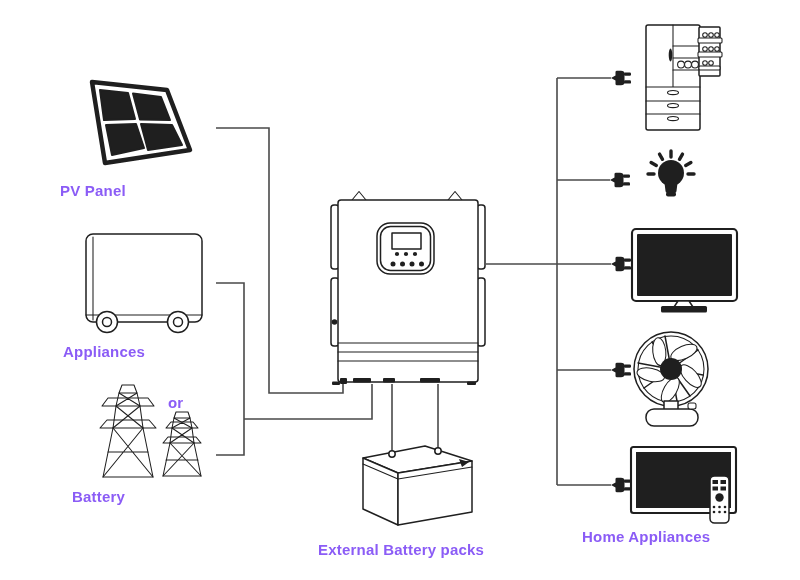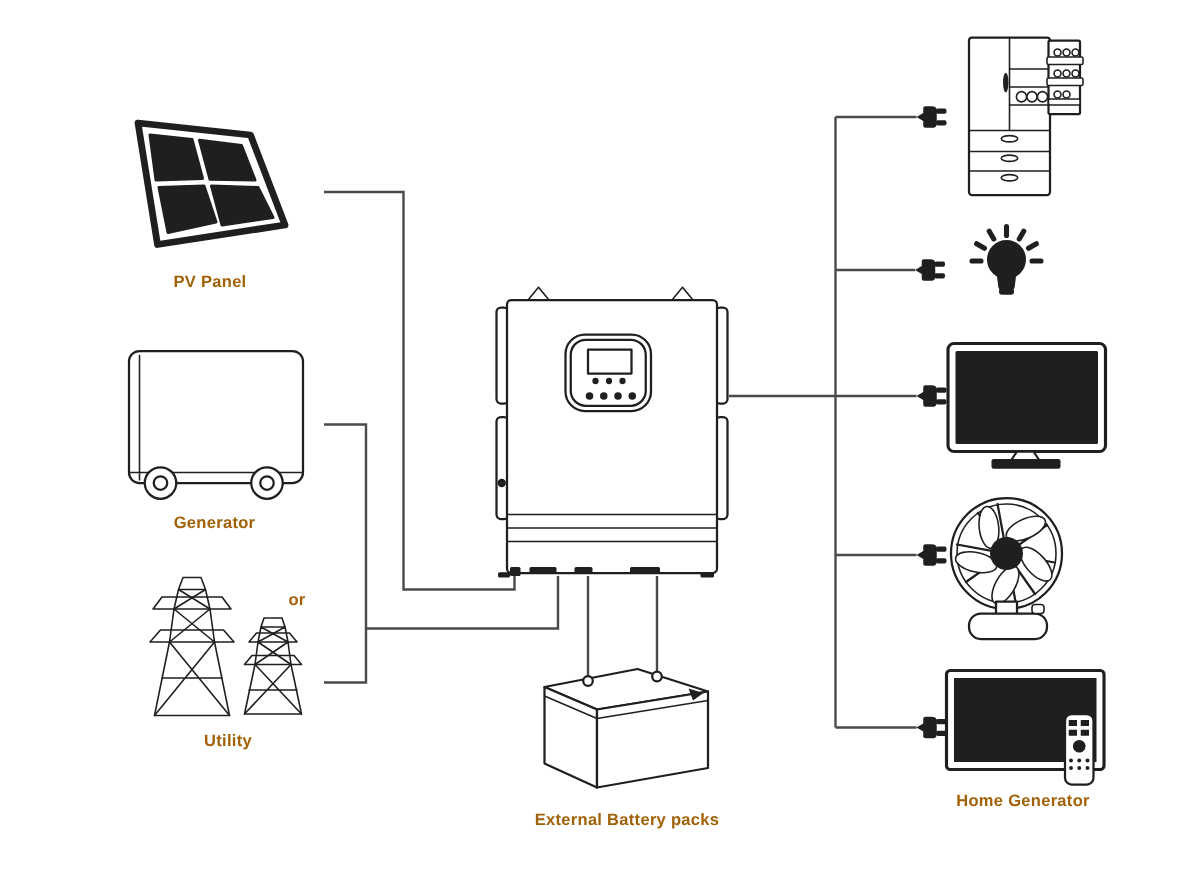--- a/index.html
+++ b/index.html
@@ -1,19 +1,19 @@
 <!DOCTYPE html>
 <html style="--line: #4a4a4a; --ink: #1f1f1f; --background: #ffffff;"><head>
 <meta charset="utf-8">
 <style>
   html,body{margin:0;padding:0;background:#fff;}
   .canvas{position:relative;width:800px;height:580px;background:var(--background,#ffffff);
           font-family:"Liberation Sans",sans-serif;overflow:hidden;}
   .stage{position:absolute;left:0;top:0;}
-  .lbl{position:absolute;text-align:center;color:#a16207;font-size:11px;font-weight:600;
+  .lbl{position:absolute;color:#8b5cf6;font-size:15px;font-weight:600;
        letter-spacing:.2px;white-space:nowrap;}
   
   .ln{fill:none;stroke:var(--ink,#222);stroke-width:1.5;stroke-linecap:round;stroke-linejoin:round;}
   .thin{stroke-width:1.05;}
   .thick{stroke-width:2.1;}
   .frame{stroke-width:4.5;}
   .wf{fill:#ffffff;}
   .blk{fill:var(--ink,#222);stroke:none;}
   .blkln{fill:var(--ink,#222);stroke:var(--ink,#222);stroke-width:2;stroke-linejoin:round;}
   .wire{fill:none;stroke:var(--line,#4a4a4a);stroke-width:1.6;}
@@ -220,19 +220,19 @@
       <circle class="blk" cx="719.5" cy="507" r="1.3"></circle>
       <circle class="blk" cx="725" cy="507" r="1.3"></circle>
       <circle class="blk" cx="714" cy="512" r="1.3"></circle>
       <circle class="blk" cx="719.5" cy="512" r="1.3"></circle>
       <circle class="blk" cx="725" cy="512" r="1.3"></circle>
     </g>
   </g>
 </svg>
 
 <div class="lbl" style="left:60px;top:182px;width:160px;">PV Panel</div>
-<div class="lbl" style="left:63px;top:343px;width:160px;">Generator</div>
+<div class="lbl" style="left:63px;top:343px;width:160px;">Appliances</div>
 <div class="lbl" style="left:168px;top:374px;width:60px;margin-top:20px;">or</div>
-<div class="lbl" style="left:72px;top:488px;width:160px;">Utility</div>
+<div class="lbl" style="left:72px;top:488px;width:160px;">Battery</div>
 <div class="lbl" style="left:318px;top:525px;width:200px;margin-top:16px;">External Battery packs</div>
-<div class="lbl" style="left:582px;top:528px;width:200px;">Home Generator</div>
+<div class="lbl" style="left:582px;top:528px;width:200px;">Home Appliances</div>
 
 </div>
 
 </body></html>

